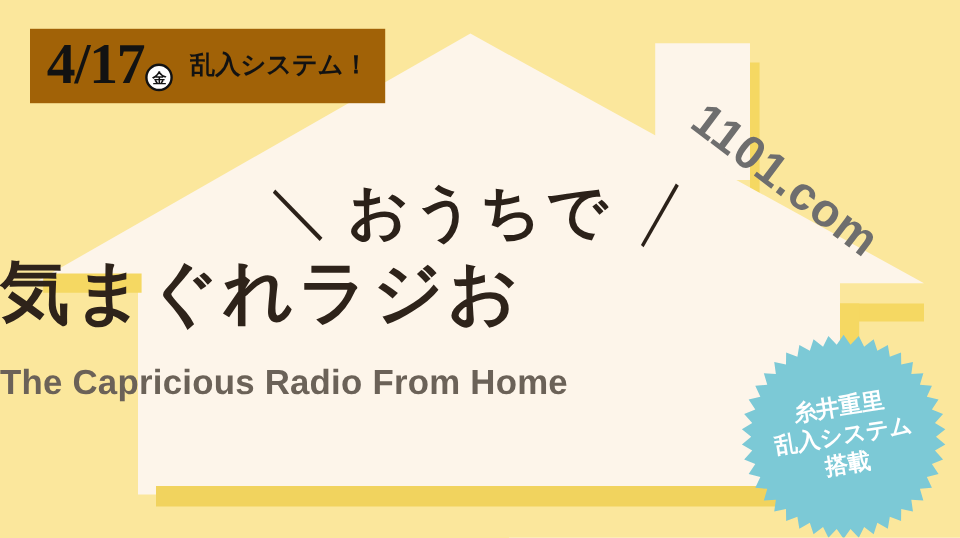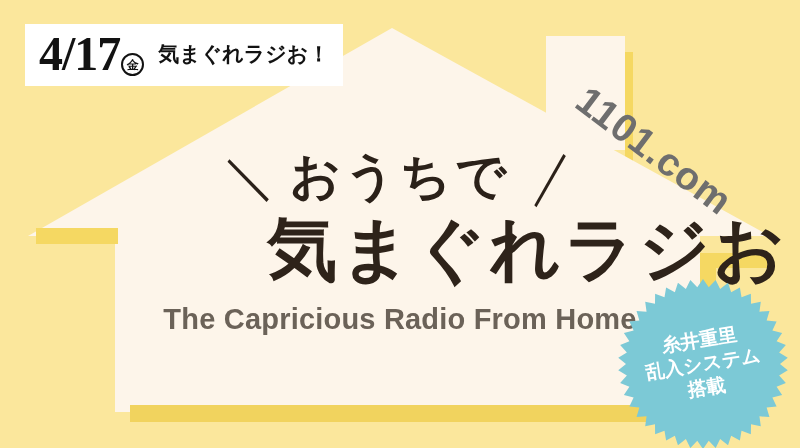--- a/index.html
+++ b/index.html
@@ -13,21 +13,21 @@
     background:#FBE79C;
   }
 
   
   .house-wrap{position:absolute;inset:0;}
   .house-svg{position:absolute;left:0;top:0;width:800px;height:448px;}
 
   
   .banner{
     position:absolute;left:25px;top:24px;
-    background:#ffffff;
+    background:#a16207;
     padding:6px 14px 8px 14px;
     display:flex;align-items:center;gap:14px;
     z-index:40;
   }
   .banner-date{
     display:flex;align-items:flex-end;
     color:#121212;
     font-family:"Liberation Serif","DejaVu Serif",serif;
     line-height:1;
   }
@@ -72,28 +72,28 @@
   }
   .slash.left{transform:rotate(-8deg) scaleX(0.85);}
   .slash.right{transform:rotate(-8deg) scaleX(0.85);}
   .ouchide{
     font-size:50px;font-weight:700;color:#2B2119;line-height:1;
     letter-spacing:4px;
     font-family:"DejaVu Sans",sans-serif;
     text-align:center;
   }
   .bigtitle{
-    position:absolute;left:0;top:214px;width:788px;text-align:right;
-    font-size:70px;font-weight:700;color:#2E231A;line-height:1;
+    position:absolute;left:0;top:214px;width:788px;text-align:left;
+    font-size:58px;font-weight:700;color:#2E231A;line-height:1;
     letter-spacing:3px;
     font-family:"DejaVu Sans",sans-serif;
     z-index:30;
   }
   .subtitle{
-    position:absolute;left:0;top:303px;width:800px;text-align:center;
+    position:absolute;left:0;top:303px;width:800px;text-align:left;
     font-size:29px;font-weight:700;color:#6B6258;letter-spacing:0.2px;
     font-family:"Liberation Sans","DejaVu Sans",sans-serif;
     z-index:30;
   }
 
   
   .badge{
     position:absolute;left:617px;top:278px;width:172px;height:172px;
     z-index:35;
   }
@@ -141,21 +141,21 @@
   </div>
 
   <div class="logo1101">1101.com</div>
 
   <div class="banner">
     <div class="banner-date">
       <span class="dnum">4/17</span>
       <span class="day-circle">金</span>
     </div>
     <div class="banner-lines">
-      <span>気まぐれラジお！</span>
+      <span>乱入システム！</span>
     </div>
   </div>
 
   <div class="headline-row">
     <span class="slash left">＼</span>
     <span class="ouchide">おうちで</span>
     <span class="slash right">／</span>
   </div>
 
   <div class="bigtitle">気まぐれラジお</div>

